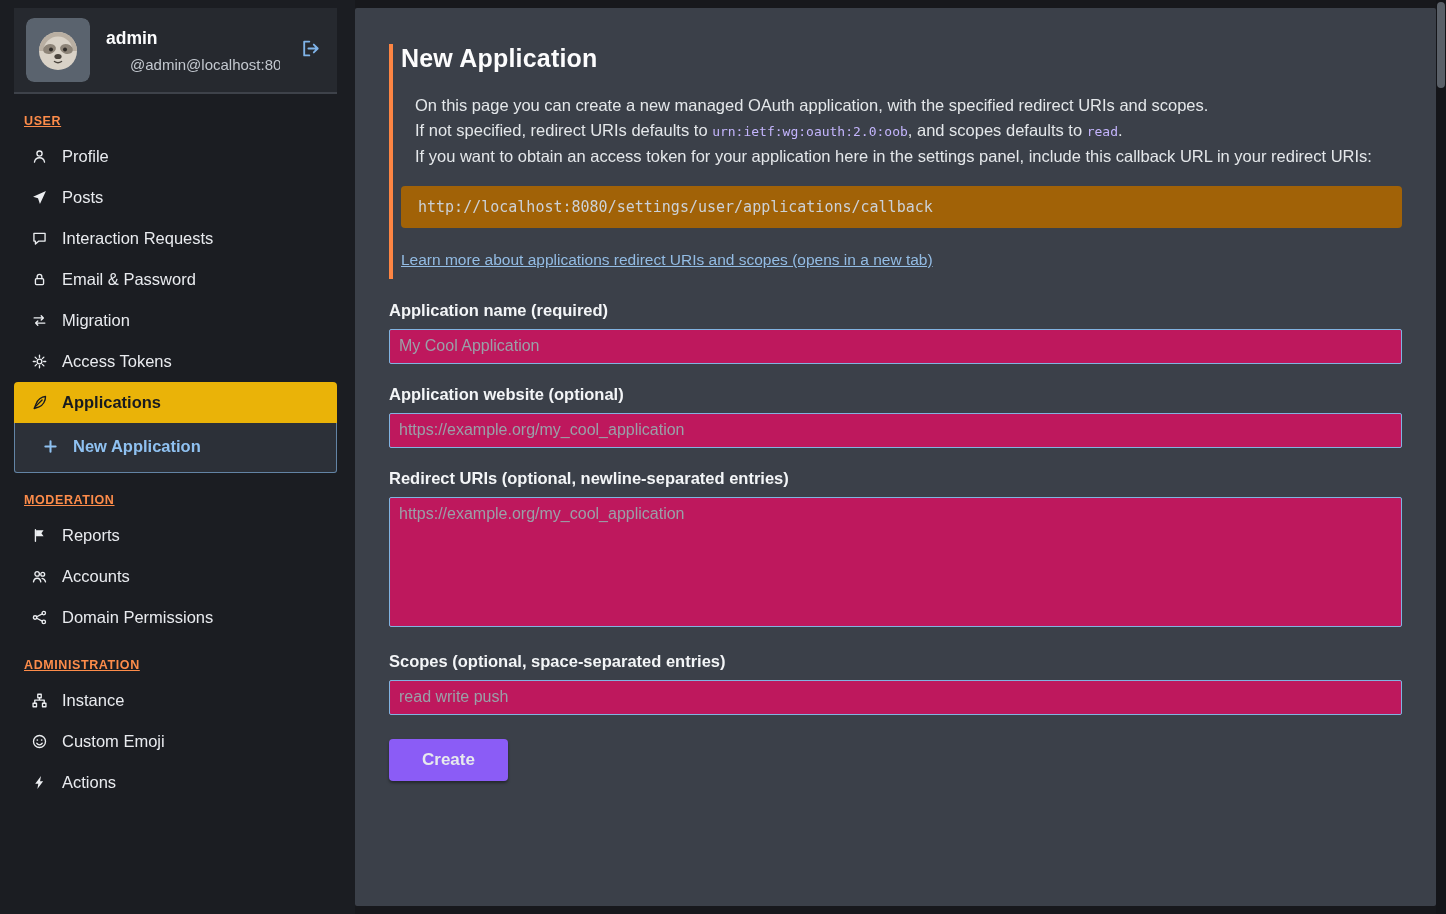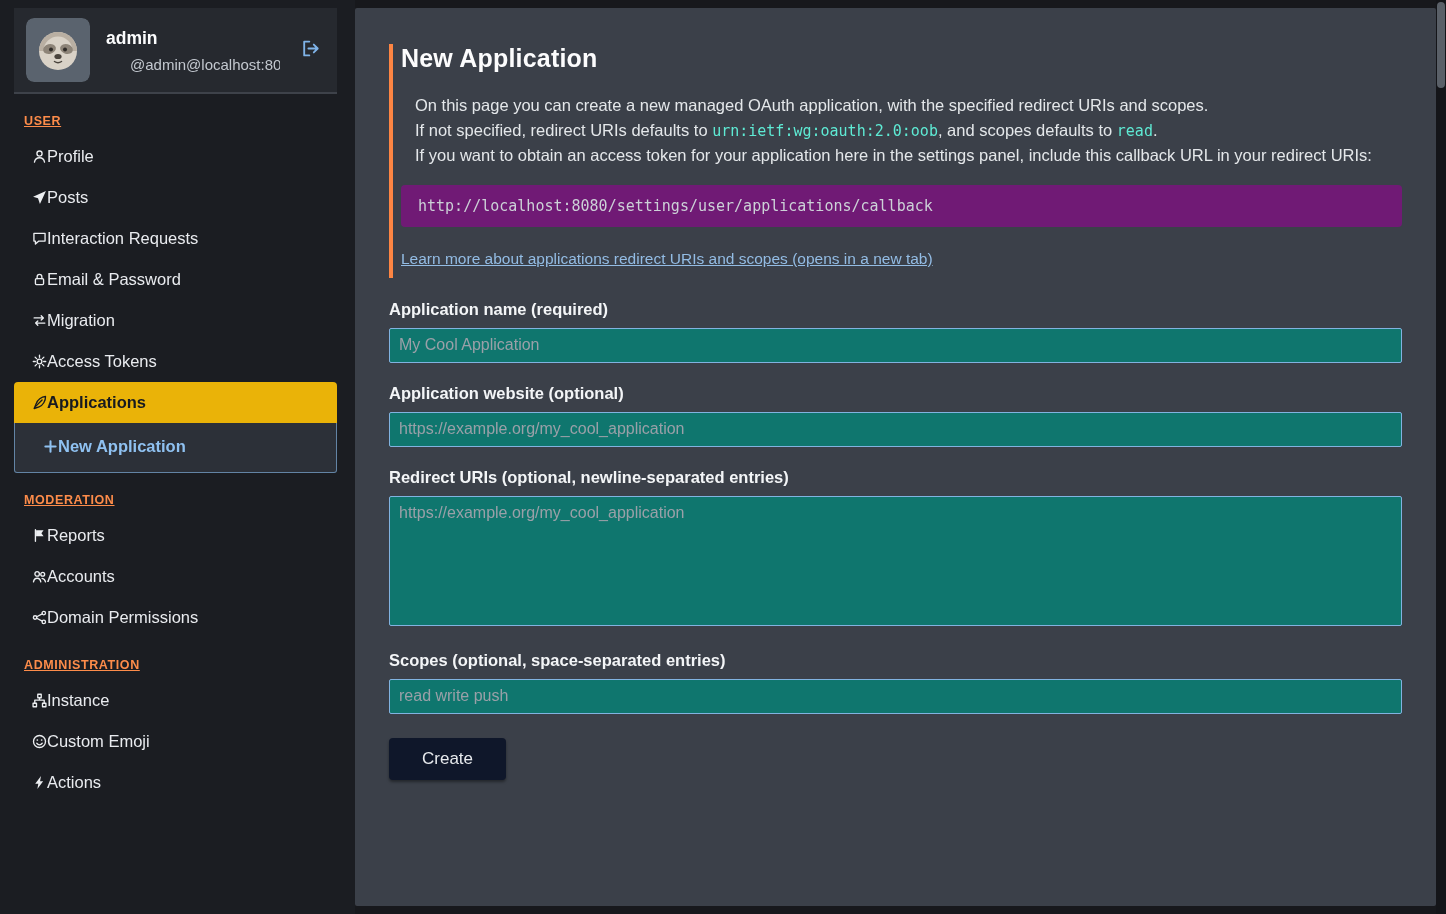--- a/index.html
+++ b/index.html
@@ -30,21 +30,21 @@
   .user-name { font-weight:bold; font-size:17.5px; color:#fbfcfd; margin-bottom:7px; }
   .user-handle { font-size:15px; color:#c3c8cf; white-space:nowrap; overflow:hidden;margin-left:24px; }
   .logout-btn { color:#7fb3e8; cursor:pointer; padding:4px; }
   .logout-btn svg { width:21px; height:21px; }
 
   .section-label {
     color:#fd8c4a; font-weight:bold; font-size:12.5px;
     letter-spacing:.6px; margin:20px 0 8px 10px;text-decoration:underline;
   }
   .nav-item {
-    display:flex; align-items:center; 
+    display:flex; align-items:center; gap:15px;
     padding:11px 10px 11px 17px;
     font-size:16.5px; color:#e9ebef; cursor:pointer;
   }
   .nav-item .icon { width:16px; display:flex; justify-content:center; color:#eceef1; }
   .nav-item.active {
     background:#eab308; color:#171a20; font-weight:bold;
     border-radius:4px 4px 0 0;
   }
   .nav-item.active .icon { color:#171a20; }
   .submenu {
@@ -74,59 +74,59 @@
   }
   h1.page-title {
     margin:4px 0 20px 0;
     font-size:25px; color:#fcfcfd; letter-spacing:.2px;
   }
   .intro p {
     margin:14px; font-size:16.5px; line-height:24.5px; color:#e4e7ea;
   }
   .intro code, .code-block code {
     font-family:"DejaVu Sans Mono", monospace;
-    font-size:15px; color:#5eead4;
+    font-size:13px; color:#c4b5fd;
   }
   .code-block {
-    background:#701a75;
+    background:#a16207;
     border-radius:4px;
     padding:12px 17px;
     margin:17px 0 21px 0;
   }
   .code-block code { color:#ccd1d7; font-size:15px; }
   .learn-link {
     color:#93bce4; font-size:15.5px; text-decoration:underline;
     display:inline-block; margin:2px 0 10px 0; cursor:pointer;
   }
 
   form { margin-top:22px; }
   .field-label {
     display:block; font-weight:bold; font-size:16.5px; color:#f3f5f7;
     margin:21px 0 9px 0;
   }
   .text-input, .text-area {
     width:100%;
-    background:#0f766e;
+    background:#be185d;
     border:1px solid #81b3e0;
     border-radius:2px;
     color:#cfd4da;
     font-family:"Liberation Sans", sans-serif;
     font-size:16px;
     padding:7px 9px;
   }
   .text-input { height:35px; }
   .text-area { height:130px; resize:none; }
   .text-input::placeholder, .text-area::placeholder { color:#9aa0a8; opacity:1; }
 
   .create-btn {
     margin:24px 0 0 0;
-    background:#0f172a;
+    background:#8b5cf6;
     color:#e7eaed;
     font-family:"Liberation Sans", sans-serif;
-    font-weight:normal; font-size:17px;
+    font-weight:bold; font-size:17px;
     border:none; border-radius:4px;
     padding:11px 33px;
     cursor:pointer;
     box-shadow:0 2px 3px rgba(0,0,0,.4);
   }
 
   
   .scrollbar-track {
     position:fixed; top:0; right:0; width:10px; height:100%;
     background:#141519;

